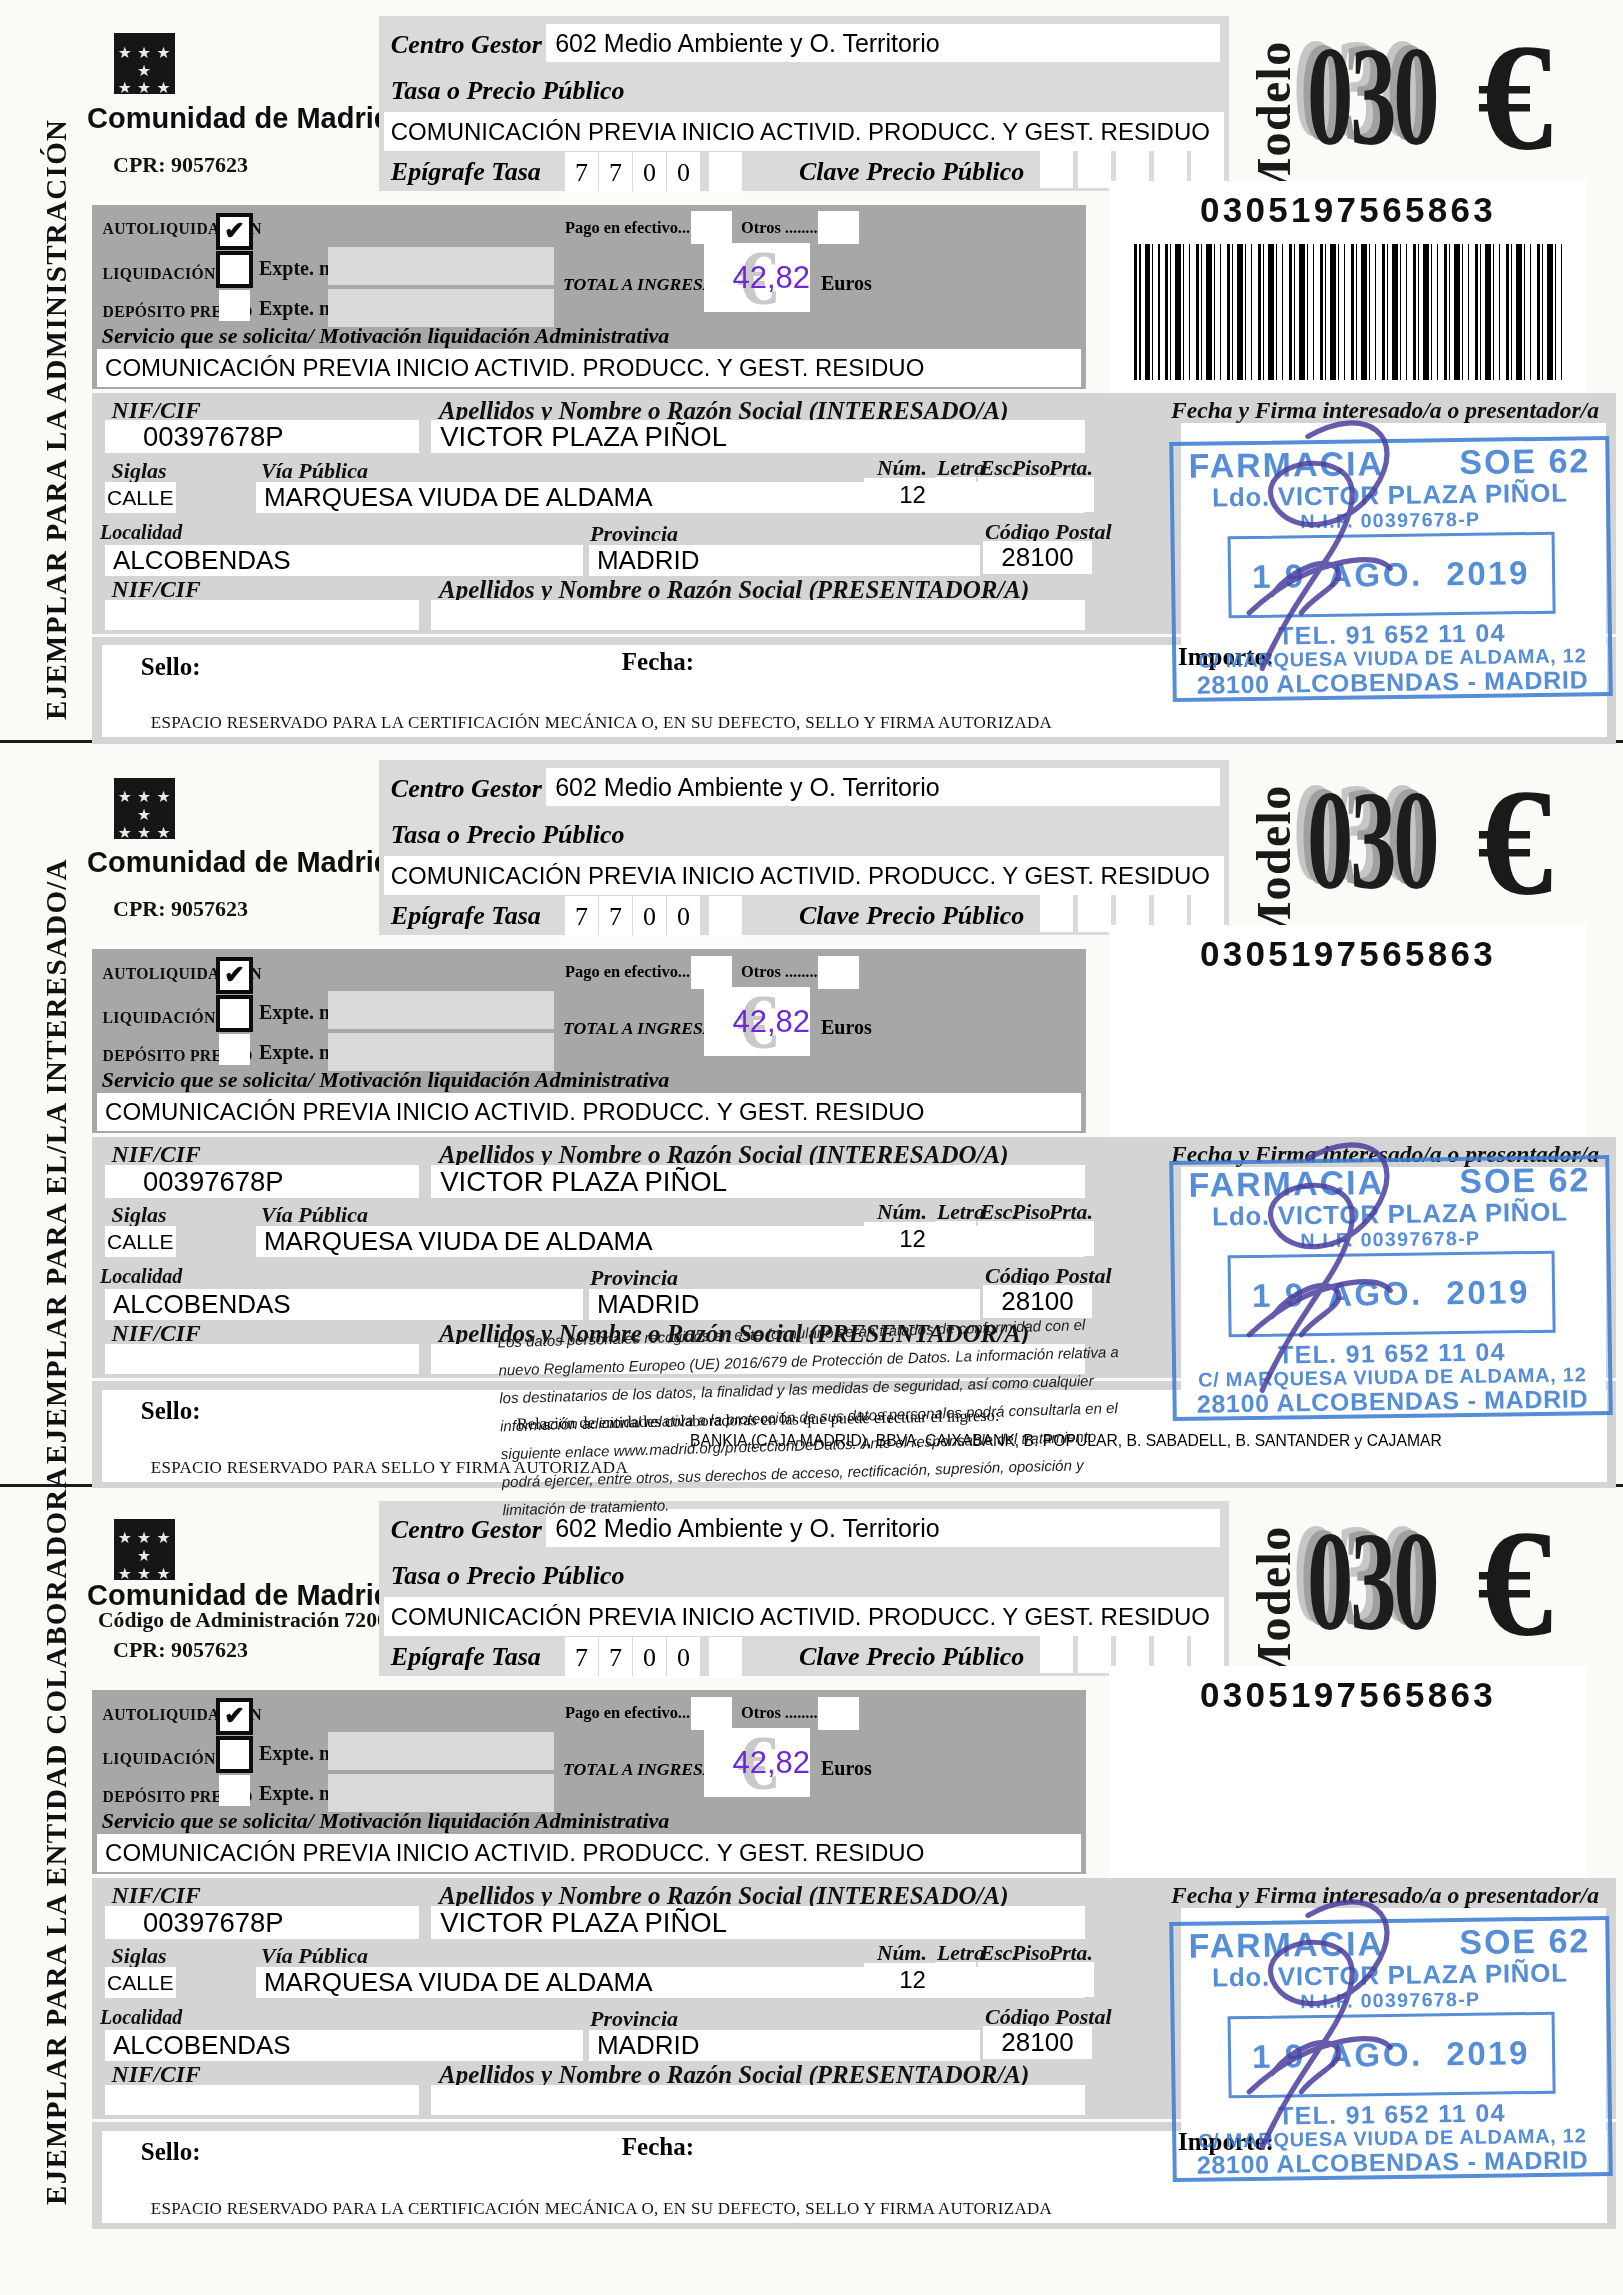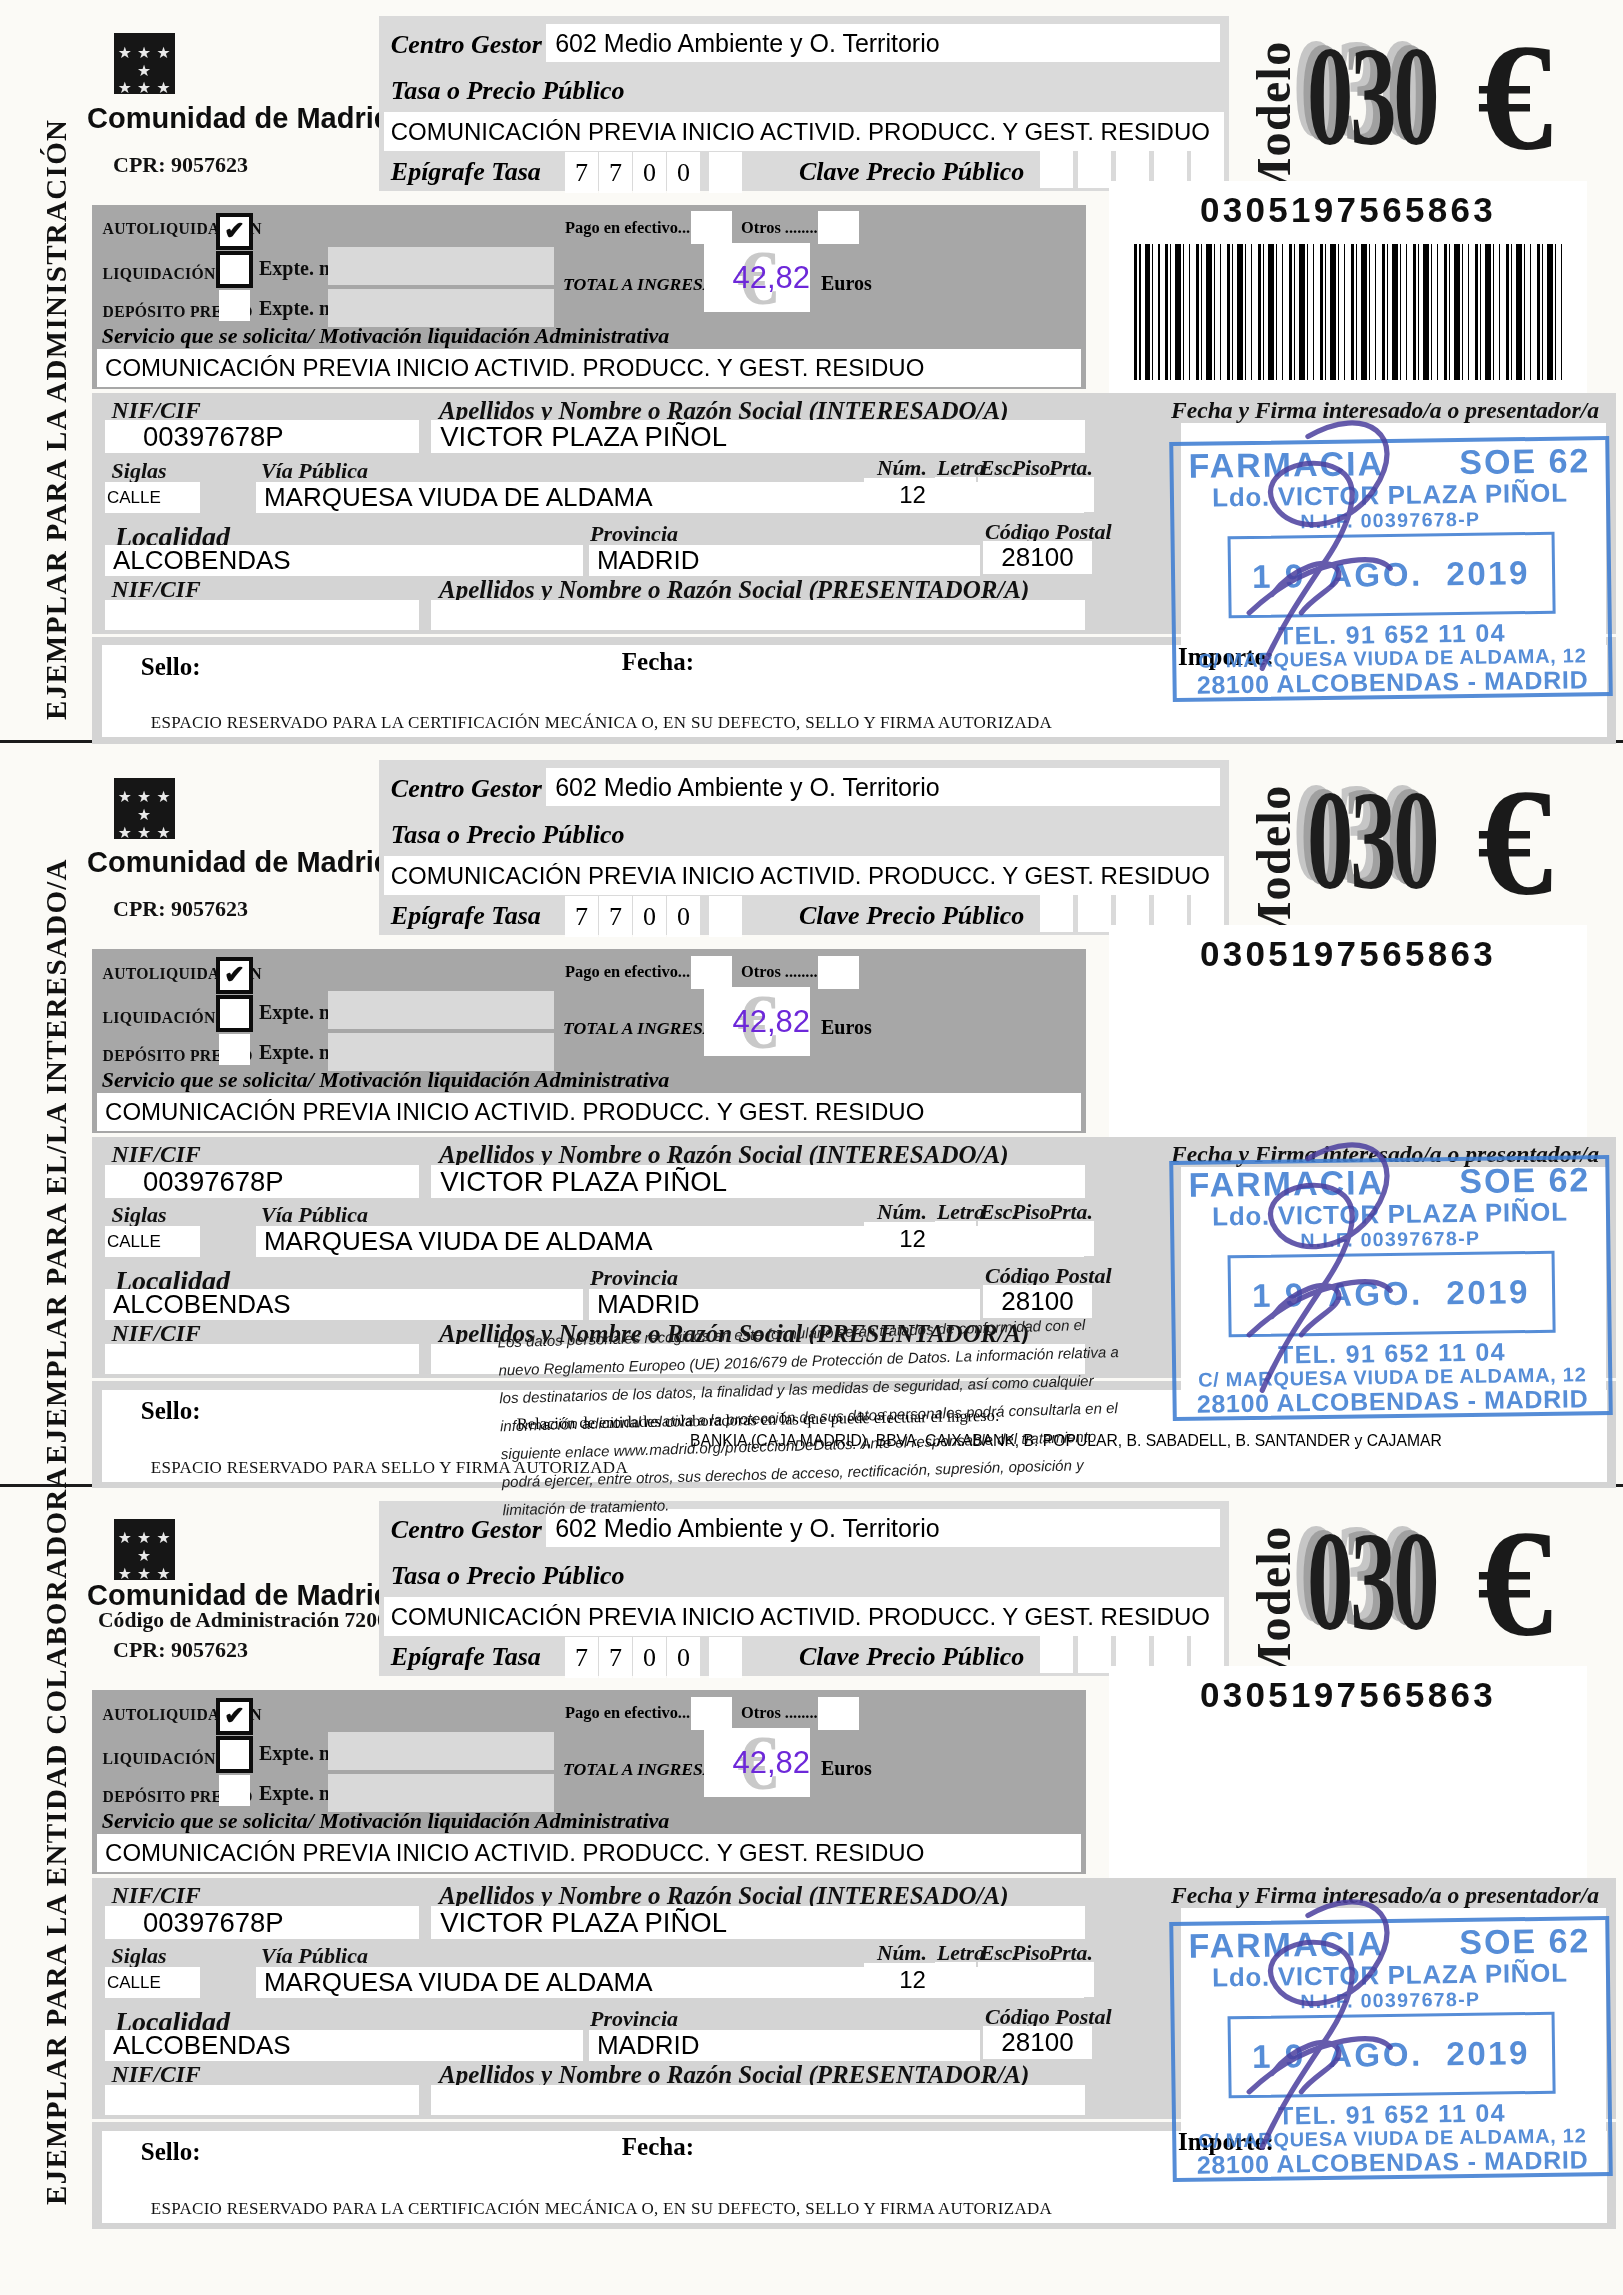--- a/index.html
+++ b/index.html
@@ -79,26 +79,26 @@
   .pl{position:absolute;font:italic bold 23.6px "Liberation Serif",serif;color:#101010;white-space:nowrap;text-align:center;}
   .nif-l{left:19.6px;top:3.9px;} .nombre-l{left:347px;top:3.9px;font-size:25px;}
   .fechafirma-l{left:1079px;top:3.9px;font-size:23.6px;}
   .pf{position:absolute;background:#fff;font:27.5px/33px "Liberation Sans",sans-serif;white-space:nowrap;overflow:hidden;}
   .nif-f{left:13px;top:27.5px;width:314px;height:33px;padding-left:38px;}
   .nombre-f{left:339px;top:27.5px;width:654px;height:33px;padding-left:9.2px;}
   .siglas-l{left:19.6px;top:65px;font-size:22px;} .via-l{left:169px;top:65px;font-size:22px;}
   .num-l{left:785px;top:63px;font-size:21.6px;} .letra-l{left:845px;top:63px;font-size:21.6px;}
   .esc-l{left:888px;top:63px;font-size:21.6px;} .piso-l{left:920px;top:63px;font-size:21.6px;}
   .prta-l{left:957px;top:63px;font-size:21.6px;}
-  .siglas-f{left:13px;top:89px;width:95px;height:31px;line-height:31px;font-size:17px;padding-left:2px;}
+  .siglas-f{left:13px;top:89px;width:71px;height:31px;line-height:31px;font-size:21px;padding-left:2px;}
   .via-f{left:164px;top:89px;width:828px;height:31px;line-height:31px;font-size:26px;padding-left:7.9px;}
   .num-f{left:772px;top:85px;width:97px;height:34px;line-height:34px;font-size:24px;text-align:center;padding:0;}
   .sbox{position:absolute;background:#fff;width:41px;height:35px;}
   .letra-f{left:843px;top:84px;} .esc-f{left:886px;top:84px;} .piso-f{left:924px;top:84px;} .prta-f{left:961px;top:84px;}
-  .localidad-l{left:23px;top:128px;font-size:28px;} .provincia-l{left:498px;top:128px;font-size:22px;}
+  .localidad-l{left:8px;top:128px;font-size:20px;} .provincia-l{left:498px;top:128px;font-size:22px;}
   .cp-l{left:893px;top:126px;font-size:22px;}
   .localidad-f{left:13px;top:152px;width:478px;height:31px;line-height:31px;font-size:26px;padding-left:7.9px;}
   .provincia-f{left:497px;top:152px;width:391px;height:31px;line-height:31px;font-size:26px;padding-left:7.9px;}
   .cp-f{left:891px;top:148px;width:109px;height:33px;line-height:33px;font-size:26px;text-align:center;padding:0;}
   .nif2-l{left:19.6px;top:183px;} .present-l{left:347px;top:183px;font-size:25px;}
   .nif2-f{left:13px;top:207px;width:314px;height:30px;} .present-f{left:339px;top:207px;width:654px;height:30px;}
   
   .bpanel{position:absolute;left:92px;top:625px;width:1524px;height:107px;background:#d4d4d4;}
   .binner{position:absolute;left:9.8px;top:8.5px;width:1505px;height:92px;background:#fff;}
   .sello-l{position:absolute;left:39px;top:7.9px;font:bold 25px "Liberation Serif",serif;}

